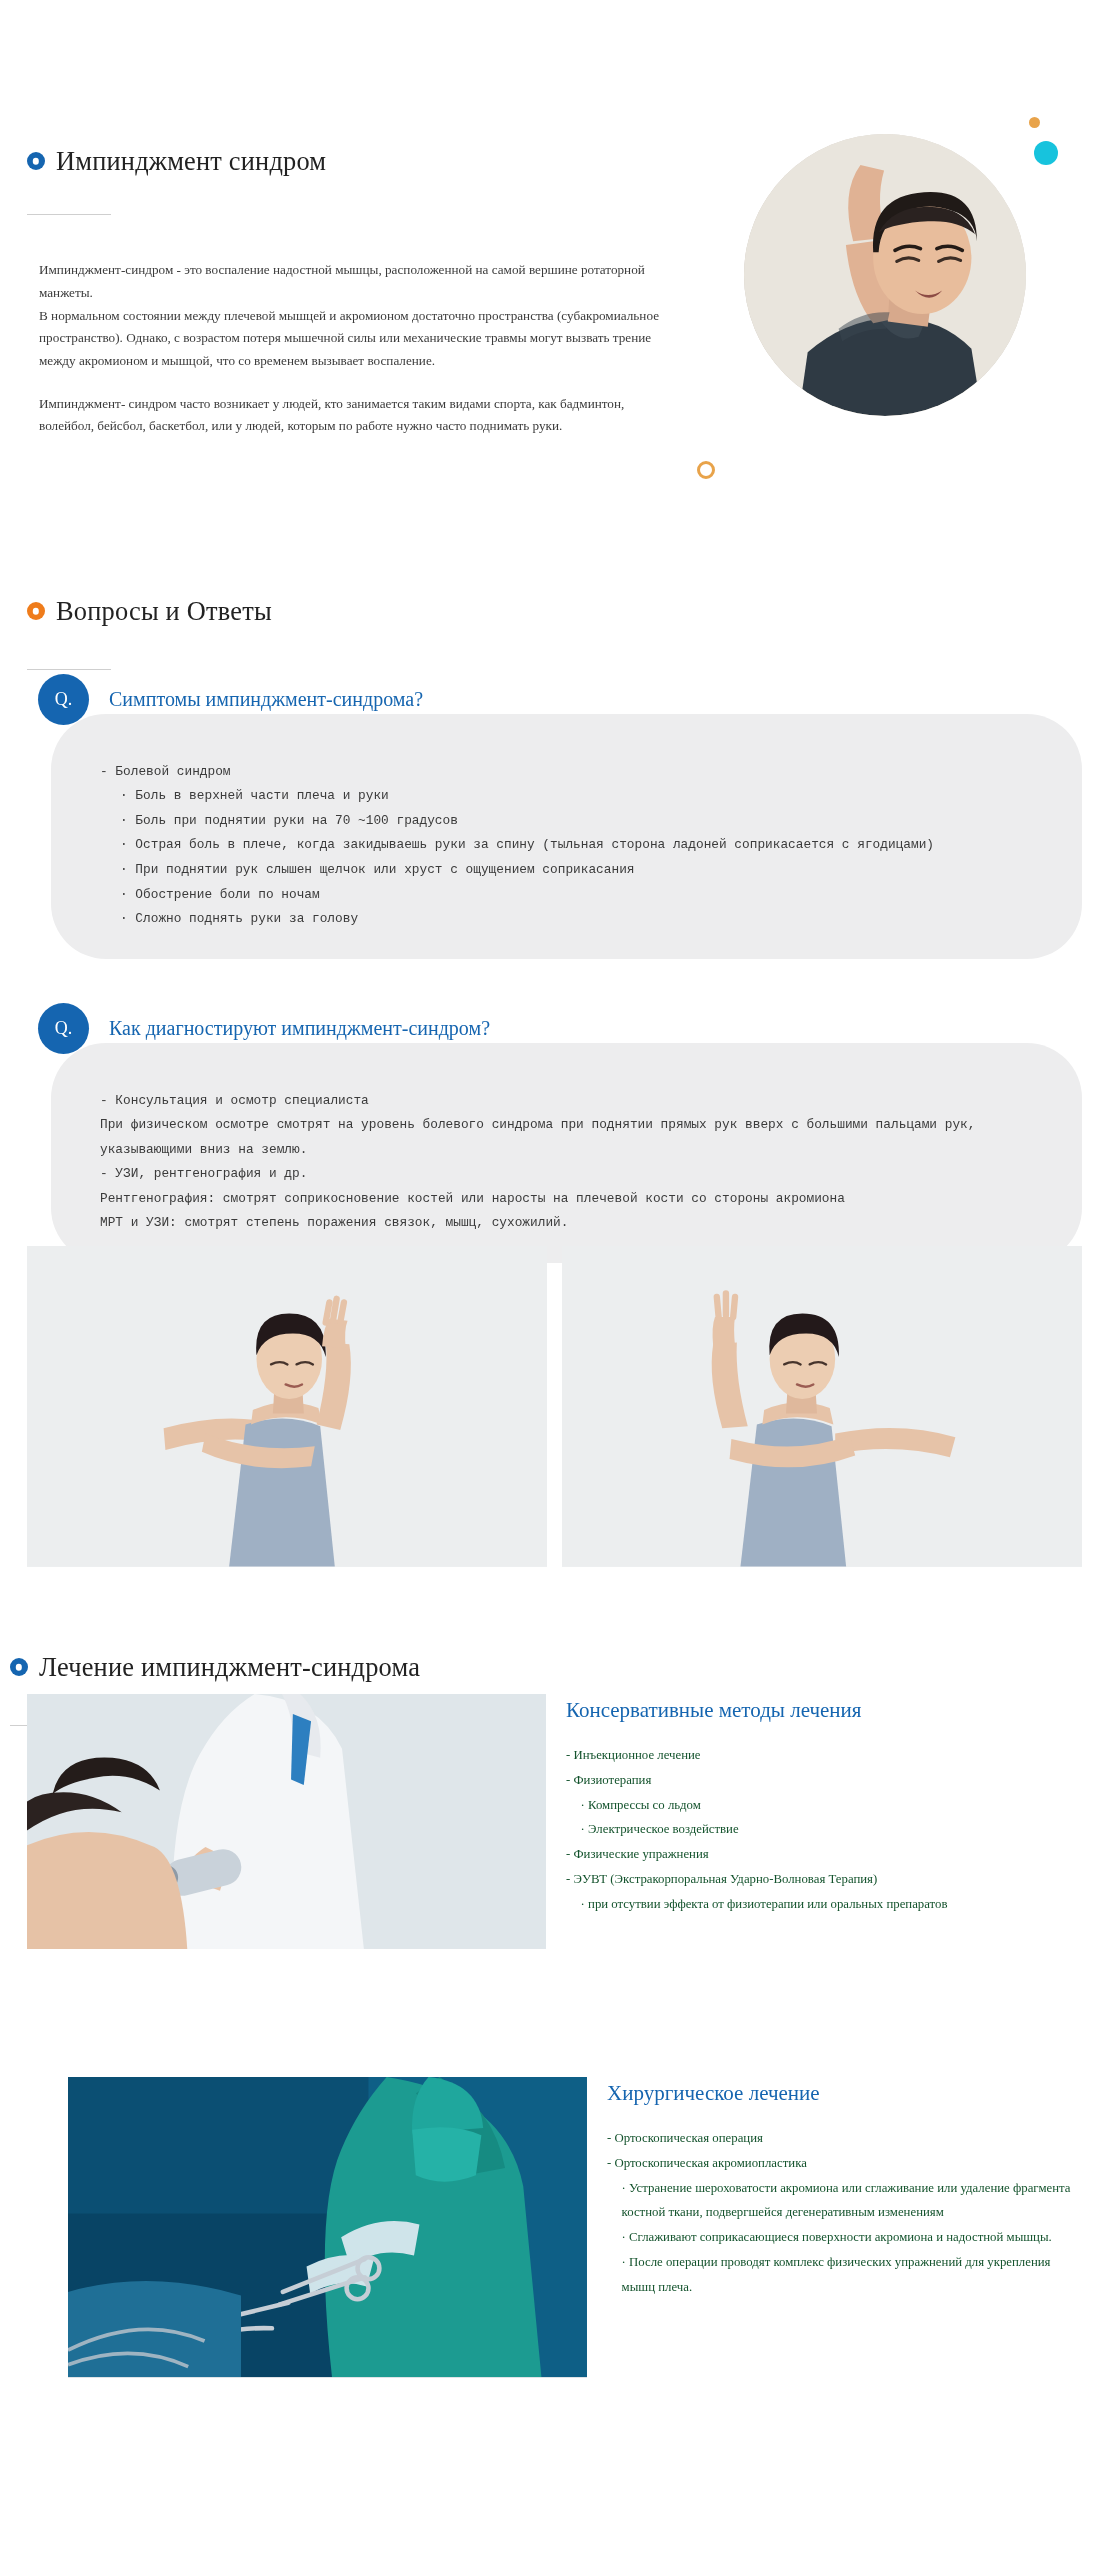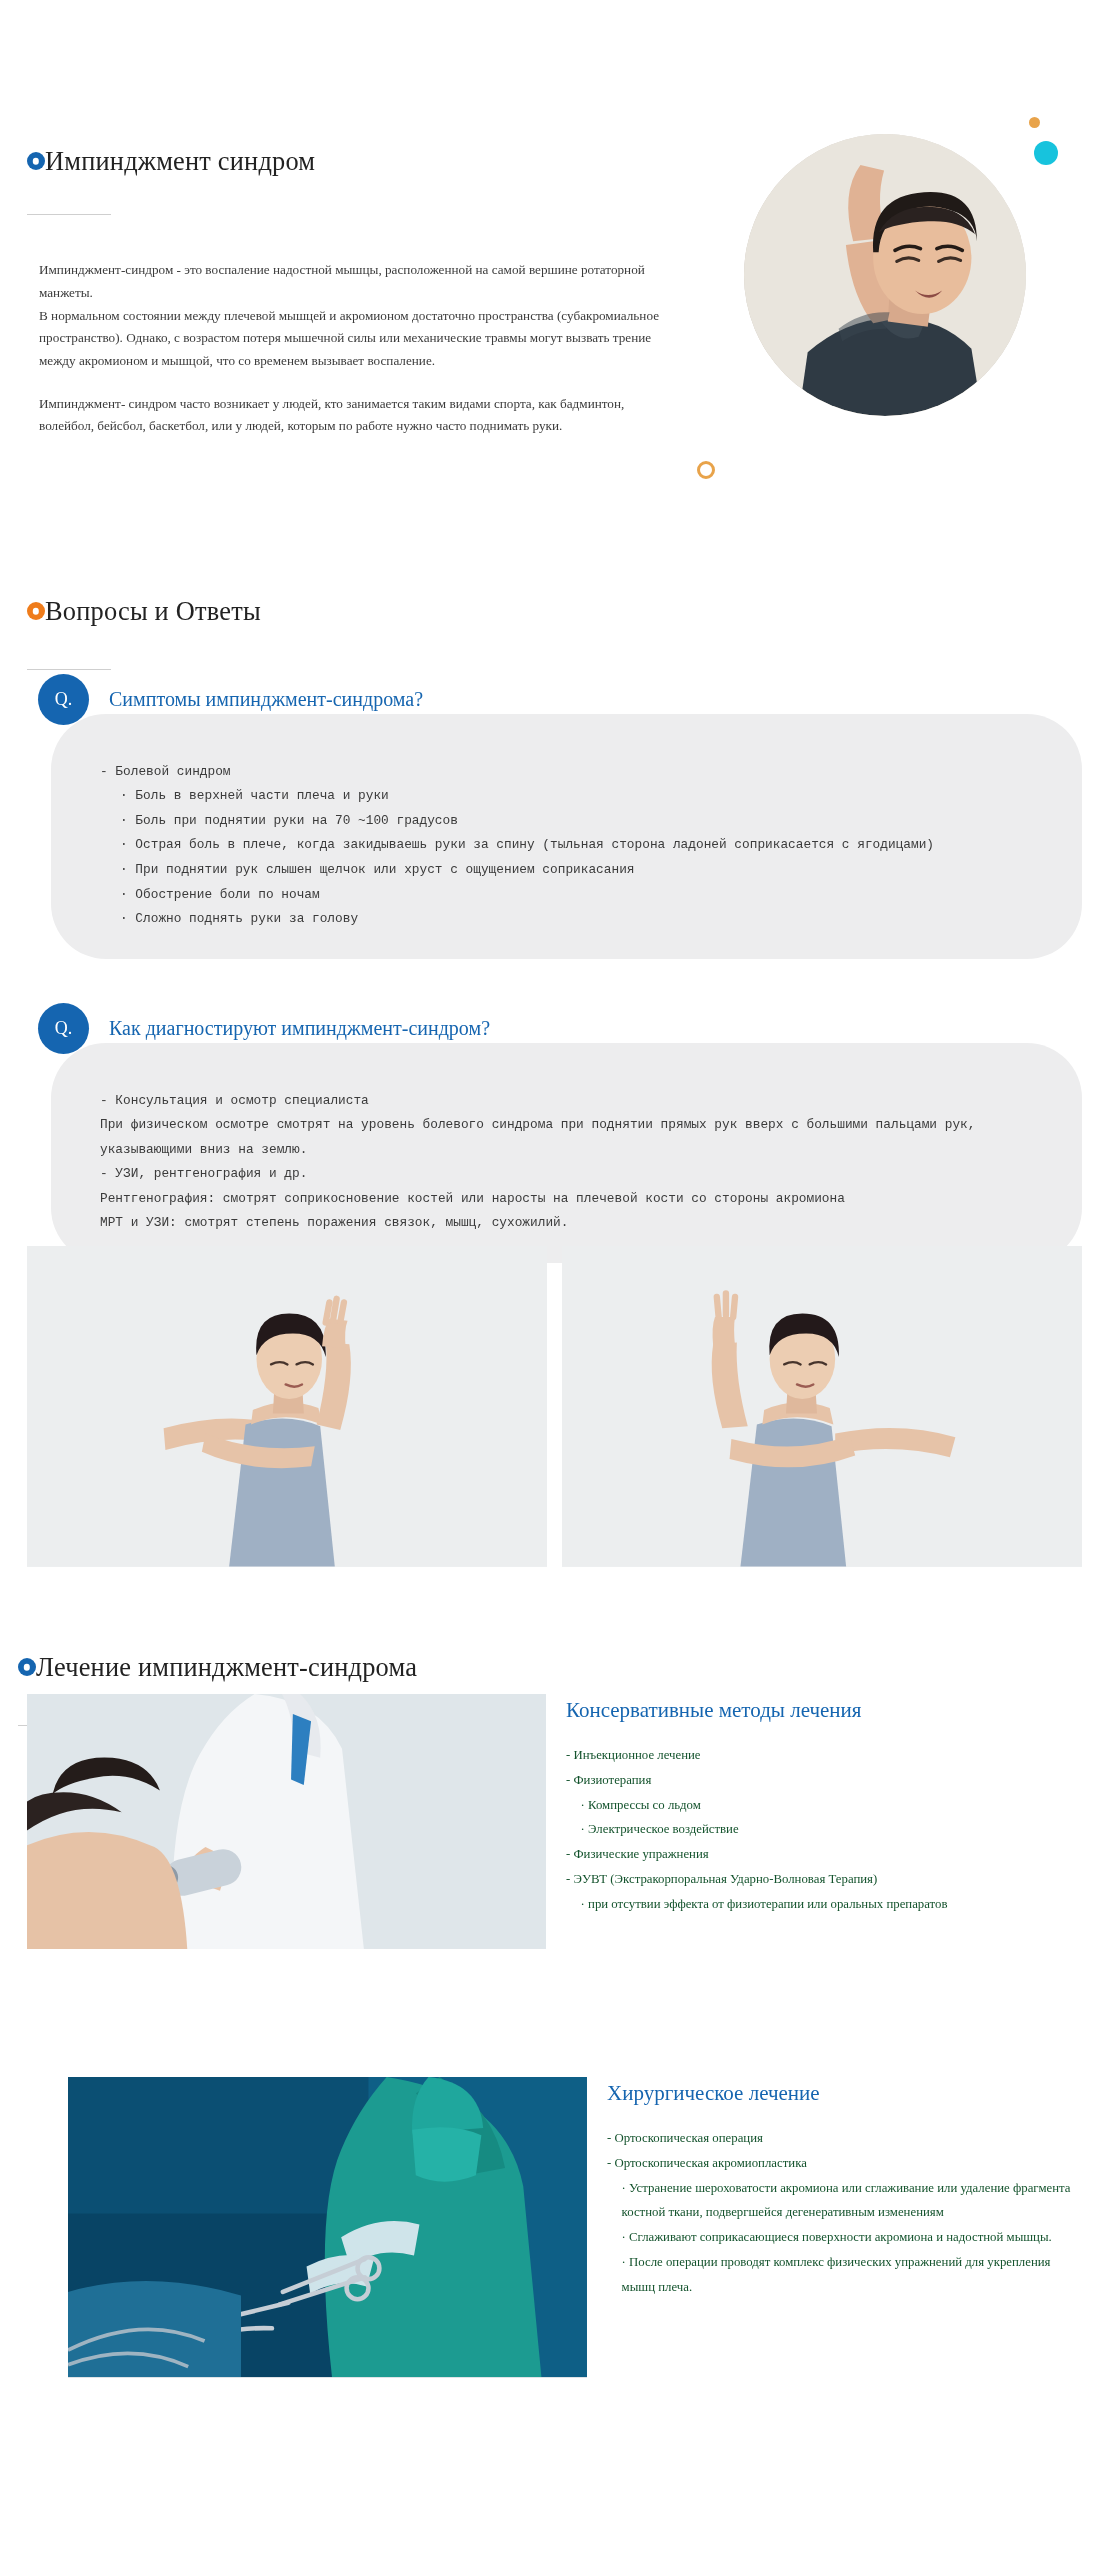--- a/index.html
+++ b/index.html
@@ -14,21 +14,21 @@
     margin: 0 auto;
     position: relative;
     background: #ffffff;
     overflow: hidden;
   }
 
   
   .section-head {
     display: flex;
     align-items: center;
-    gap: 0;
+    gap: 11px;
   }
   .bullet {
     width: 18px; height: 18px;
     border-radius: 50%;
     flex: 0 0 auto;
     position: relative;
   }
   .bullet::after {
     content: "";
     position: absolute;
@@ -173,21 +173,21 @@
     width: 520px; height: 321px;
     background: #eef0f1;
     position: relative;
     overflow: hidden;
   }
   .photo-pair .cell svg { position: absolute; inset: 0; }
 
   
   .treat-head {
     position: absolute;
-    left: 18px;
+    left: 10px;
     top: 1630px;
     width: 1055px;
   }
 
   .treat-block {
     position: absolute;
     left: 27px;
     width: 1055px;
     display: flex;
     gap: 20px;

